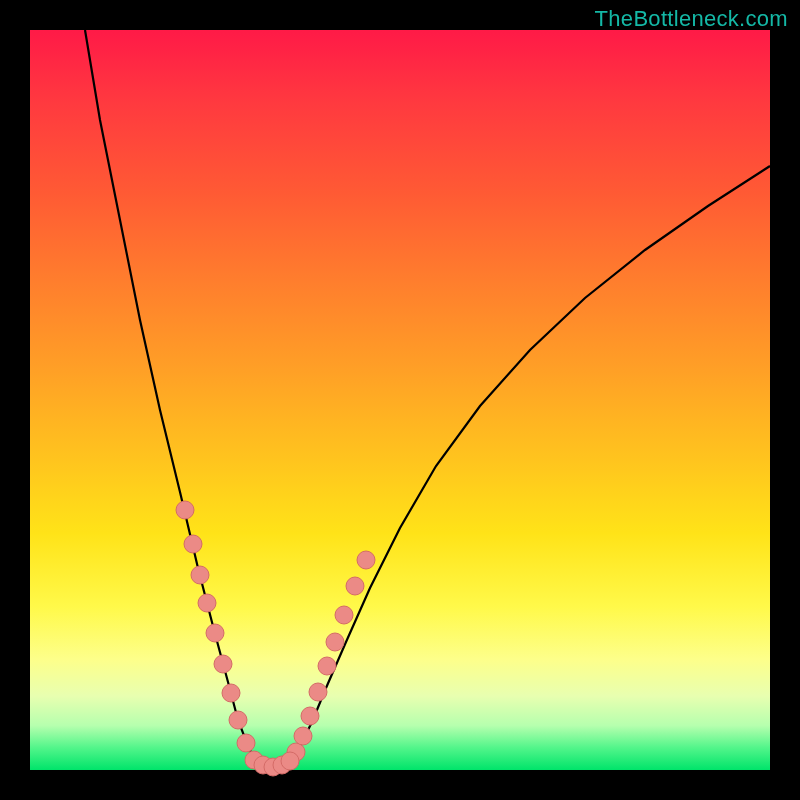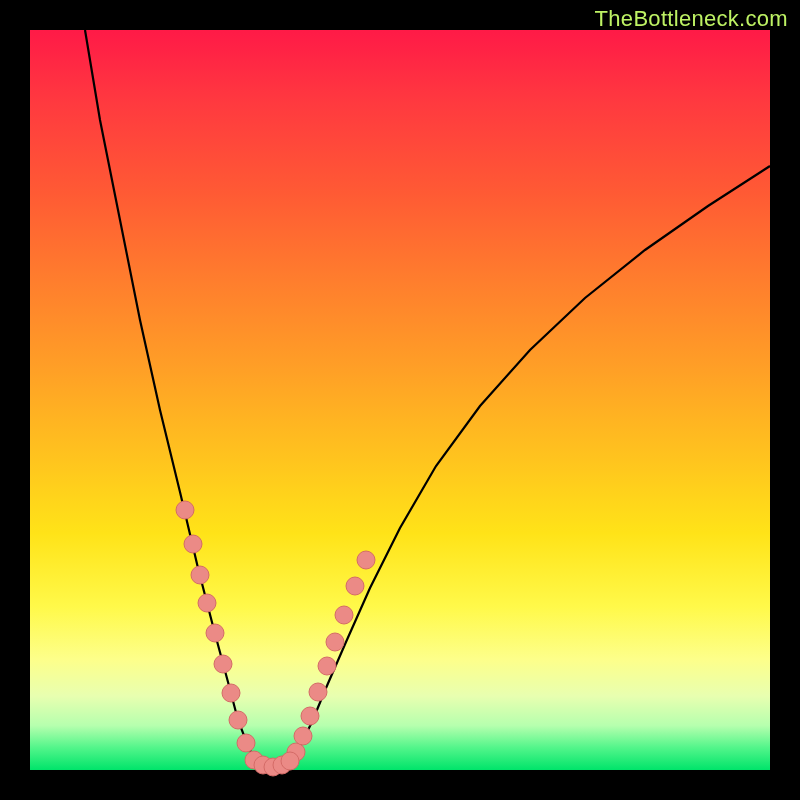--- a/index.html
+++ b/index.html
@@ -35,21 +35,21 @@
       #fdff8a 85%,
       #e8ffb0 90%,
       #b6ffae 94%,
       #52f58a 97%,
       #00e46a 100%);
   }
   .watermark {
     position: absolute;
     top: 6px;
     right: 12px;
-    color: #bef264;
+    color: #14b8a6;
     font-size: 22px;
     letter-spacing: 0.3px;
     font-weight: 500;
     user-select: none;
   }
   svg.curve {
     position: absolute;
     left: 0;
     top: 0;
     width: 740px;

